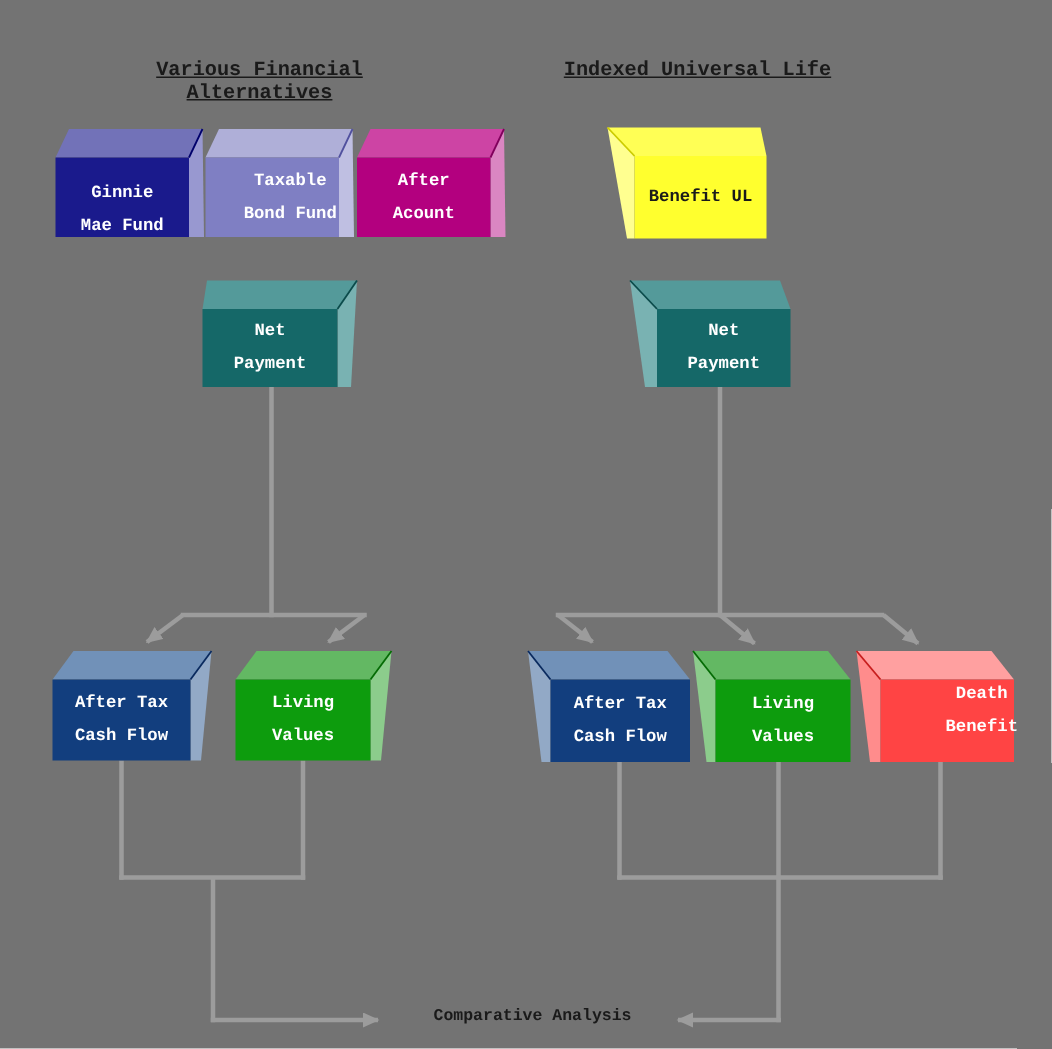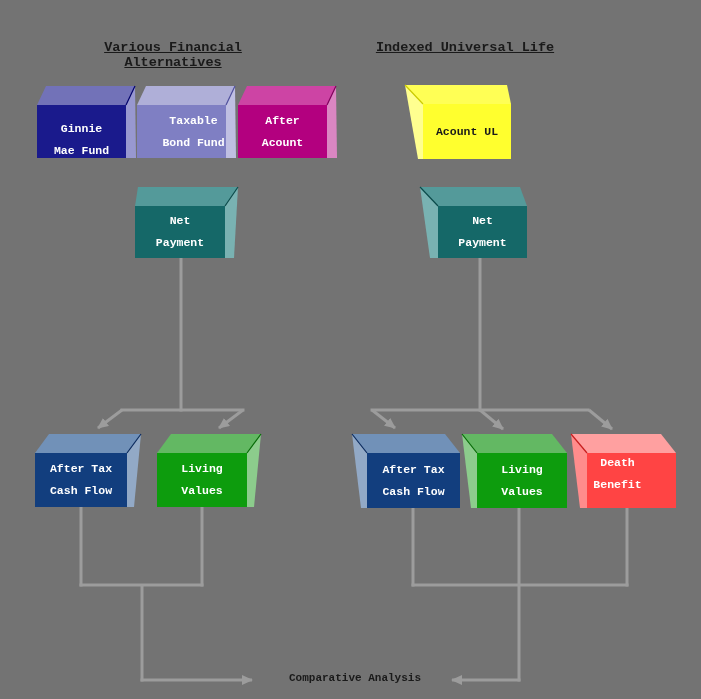--- a/index.html
+++ b/index.html
@@ -129,31 +129,31 @@
 
   <div class="heading" style="left:53px;top:40px;width:240px;">Various Financial Alternatives</div>
   <div class="heading" style="left:345px;top:40px;width:240px;">Indexed Universal Life</div>
 
   <div class="boxlabel" style="left: 37px; top: 105px; width: 89px; height: 70px; color: rgb(255, 255, 255);">Ginnie
 Mae Fund</div>
   <div class="boxlabel" style="left: 137px; top: 105px; width: 89px; height: 53px; color: rgb(255, 255, 255); padding-left: 12px;">Taxable
 Bond Fund</div>
   <div class="boxlabel" style="left: 238px; top: 105px; width: 89px; height: 53px; color: rgb(255, 255, 255);">After
 Acount</div>
-  <div class="boxlabel" style="left: 423px; top: 104px; width: 88px; height: 55px; color: rgb(26, 26, 26);">Acount UL</div>
+  <div class="boxlabel" style="left: 423px; top: 104px; width: 88px; height: 55px; color: rgb(26, 26, 26);">Benefit UL</div>
   <div class="boxlabel" style="left: 135px; top: 206px; width: 90px; height: 52px; color: rgb(255, 255, 255);">Net
 Payment</div>
   <div class="boxlabel" style="left: 438px; top: 206px; width: 89px; height: 52px; color: rgb(255, 255, 255);">Net
 Payment</div>
   <div class="boxlabel" style="left: 35px; top: 453px; width: 92px; height: 54px; color: rgb(255, 255, 255);">After Tax
 Cash Flow</div>
   <div class="boxlabel" style="left: 157px; top: 453px; width: 90px; height: 54px; color: rgb(255, 255, 255);">Living
 Values</div>
   <div class="boxlabel" style="left: 367px; top: 453px; width: 93px; height: 55px; color: rgb(255, 255, 255);">After Tax
 Cash Flow</div>
   <div class="boxlabel" style="left: 477px; top: 453px; width: 90px; height: 55px; color: rgb(255, 255, 255);">Living
 Values</div>
-  <div class="boxlabel" style="left: 573px; top: 453px; width: 89px; height: 42px; color: rgb(255, 255, 255);">Death
+  <div class="boxlabel" style="left: 610px; top: 453px; width: 89px; height: 42px; color: rgb(255, 255, 255);">Death
 Benefit</div>
 
   <div class="footer-label" style="left:245px;top:672px;width:220px;">Comparative Analysis</div>
 
 </div>
 
 </body></html>

